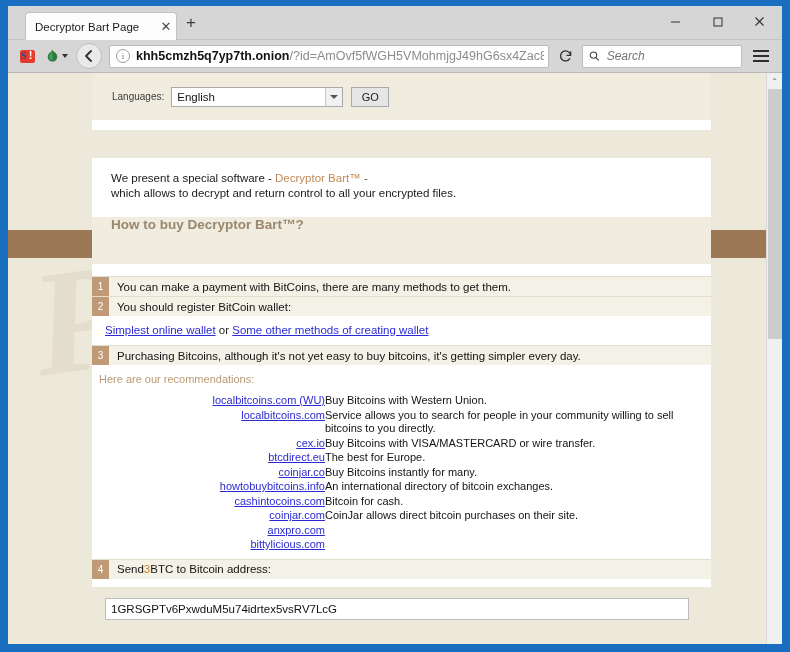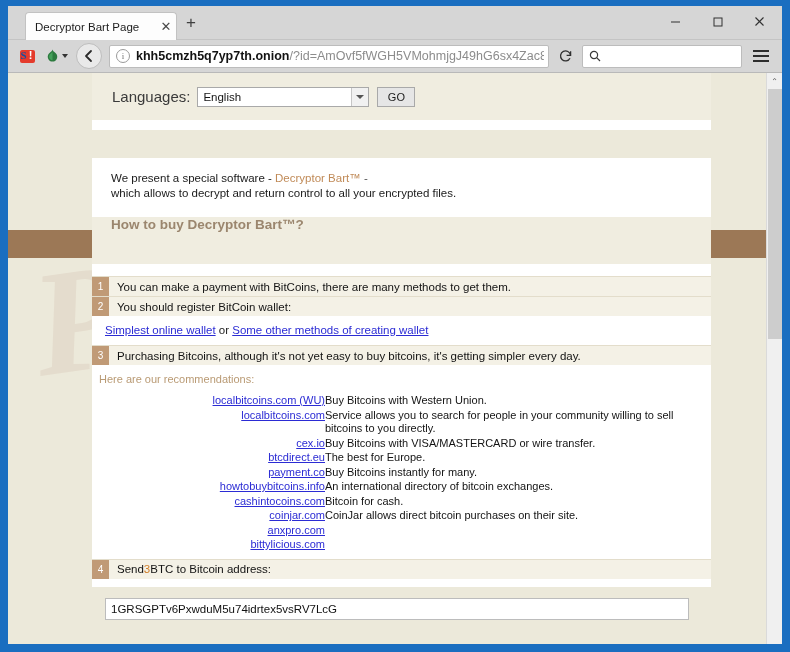--- a/index.html
+++ b/index.html
@@ -242,21 +242,21 @@
     min-height: 573px;
     background: rgba(255,255,255,0.0);
   }
   #lang-strip {
     height: 47px;
     background: #f0ede0;
     display: flex;
     align-items: center;
     padding-left: 20px;
   }
-  #lang-label { font-size: 15px; color: #3a3a3a; margin-right: 7px; }
+  #lang-label { font-size: 10px; color: #3a3a3a; margin-right: 7px; }
   #lang-select {
     width: 172px; height: 20px;
     background: #fff;
     border: 1px solid #a9a9a9;
     display: flex; align-items: center;
     font-size: 11.5px; color: #141414;
     padding-left: 5px;
     position: relative;
     cursor: pointer;
   }
@@ -493,20 +493,21 @@
       <svg width="14" height="14" viewBox="0 0 14 14">
             <path d="M11.5 6.2 A5 5 0 1 0 11 9.2" fill="none" stroke="#303030" stroke-width="1.3"></path>
             <path d="M11.6 2.3 L11.6 6.4 L7.6 6.4" fill="none" stroke="#303030" stroke-width="1.3"></path>
           </svg>
     </div>
     <div id="searchbox">
       <svg width="12" height="12" viewBox="0 0 12 12">
             <circle cx="5" cy="5" r="3.6" fill="none" stroke="#3a3a3a" stroke-width="1.2"></circle>
             <line x1="7.7" y1="7.7" x2="11" y2="11" stroke="#3a3a3a" stroke-width="1.2"></line>
           </svg>
+      <input id="search-input" placeholder="Search" style="">
     </div>
     <div id="hamburger">
           <span></span>
           <span></span>
           <span></span>
         </div>
   </div>
 
   <div id="viewport">
 
@@ -579,21 +580,21 @@
                 </tr>
                 <tr>
                   <td class="site"><a href="#">cex.io</a></td>
                   <td class="desc">Buy Bitcoins with VISA/MASTERCARD or wire transfer.</td>
                 </tr>
                 <tr>
                   <td class="site"><a href="#">btcdirect.eu</a></td>
                   <td class="desc">The best for Europe.</td>
                 </tr>
                 <tr>
-                  <td class="site"><a href="#">payment.co</a></td>
+                  <td class="site"><a href="#">coinjar.co</a></td>
                   <td class="desc">Buy Bitcoins instantly for many.</td>
                 </tr>
                 <tr>
                   <td class="site"><a href="#">howtobuybitcoins.info</a></td>
                   <td class="desc">An international directory of bitcoin exchanges.</td>
                 </tr>
                 <tr>
                   <td class="site"><a href="#">cashintocoins.com</a></td>
                   <td class="desc">Bitcoin for cash.</td>
                 </tr>

